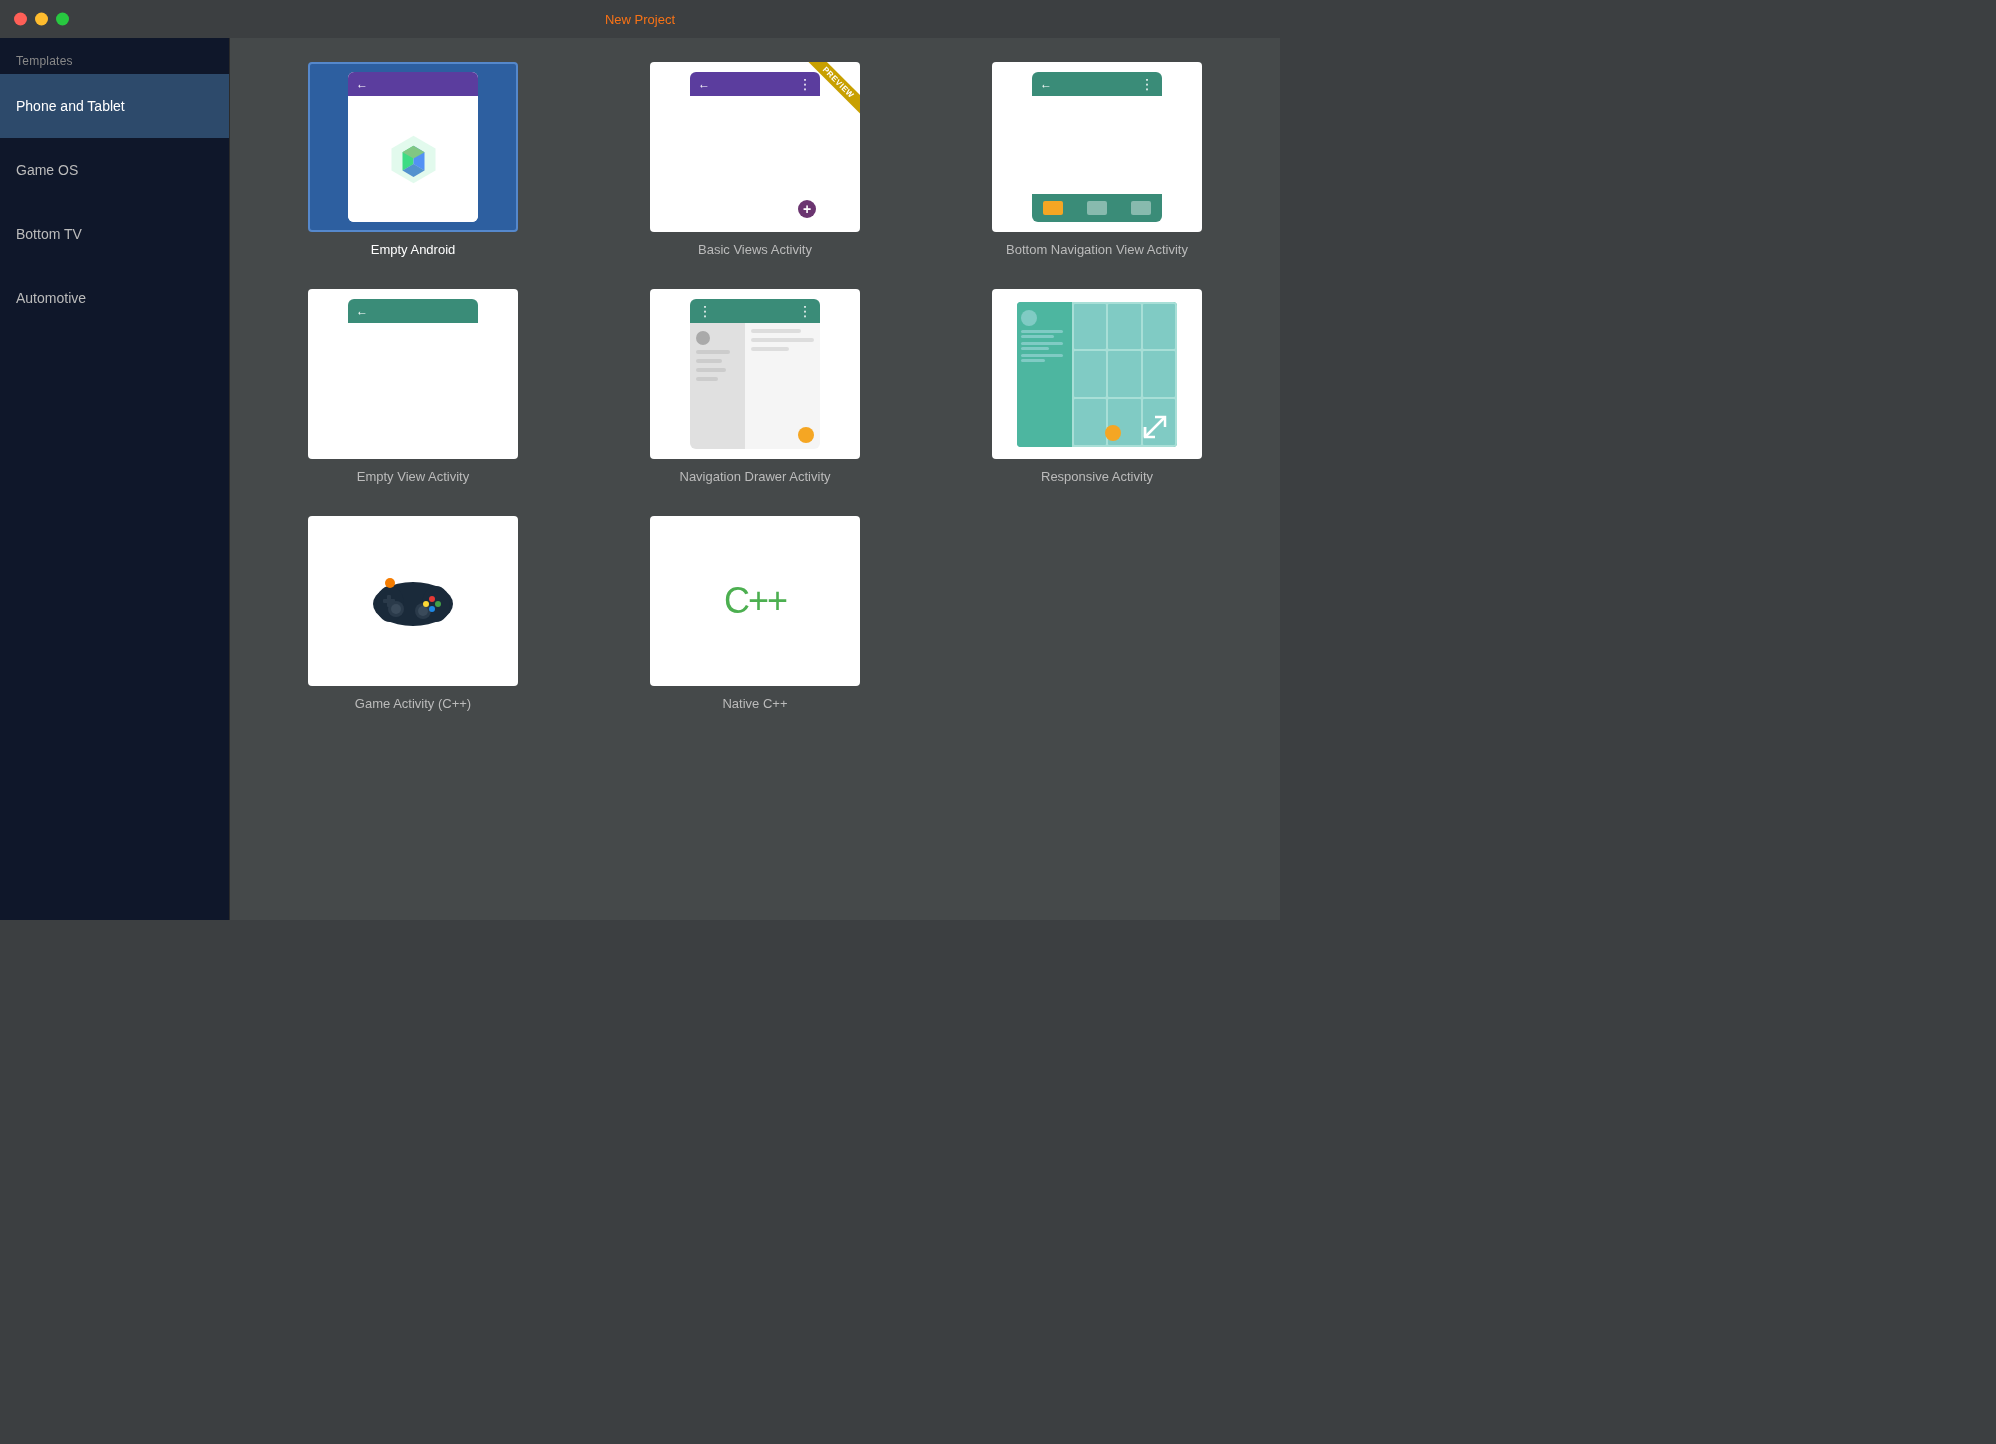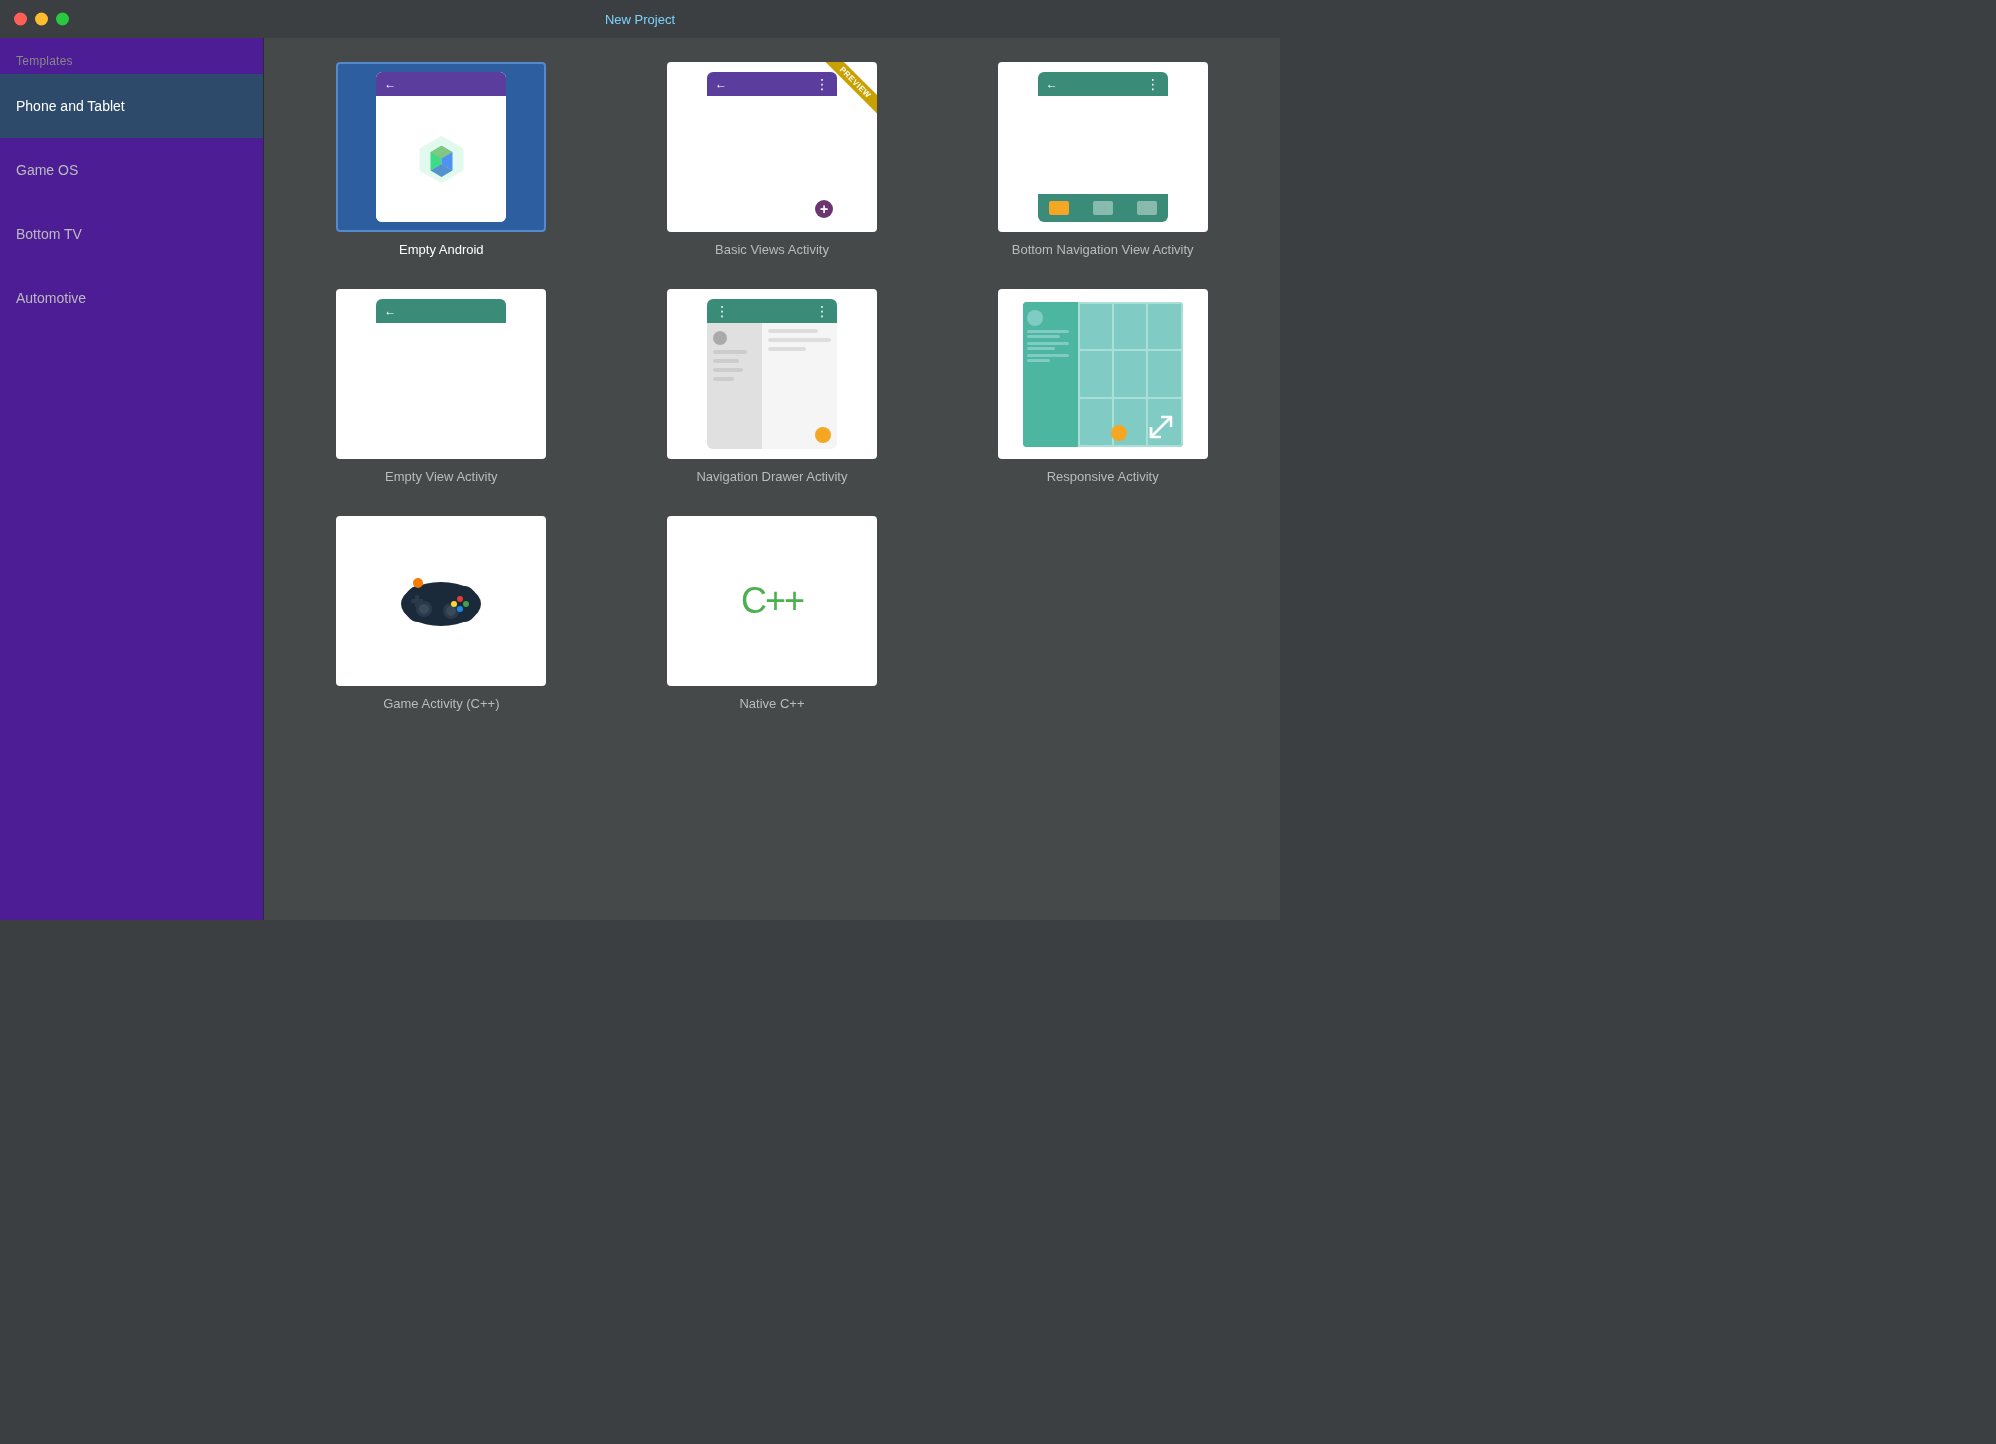--- a/index.html
+++ b/index.html
@@ -34,35 +34,35 @@
     .win-btn {
       width: 13px;
       height: 13px;
       border-radius: 50%;
       cursor: pointer;
     }
     .win-btn.close { background: #ff5f57; }
     .win-btn.minimize { background: #febc2e; }
     .win-btn.maximize { background: #28c840; }
     .title-text {
-      color: #7dd3fc;
+      color: #f97316;
       font-size: 13px;
     }
 
     
     .main-layout {
       display: flex;
       flex: 1;
       overflow: hidden;
     }
 
     
     .sidebar {
-      width: 264px;
-      background: #4c1d95;
+      width: 230px;
+      background: #0f172a;
       padding-top: 8px;
       flex-shrink: 0;
       border-right: 1px solid #2b2b2b;
     }
     .sidebar-section-label {
       color: #888888;
       font-size: 12px;
       padding: 8px 16px 6px 16px;
       letter-spacing: 0.02em;
     }

